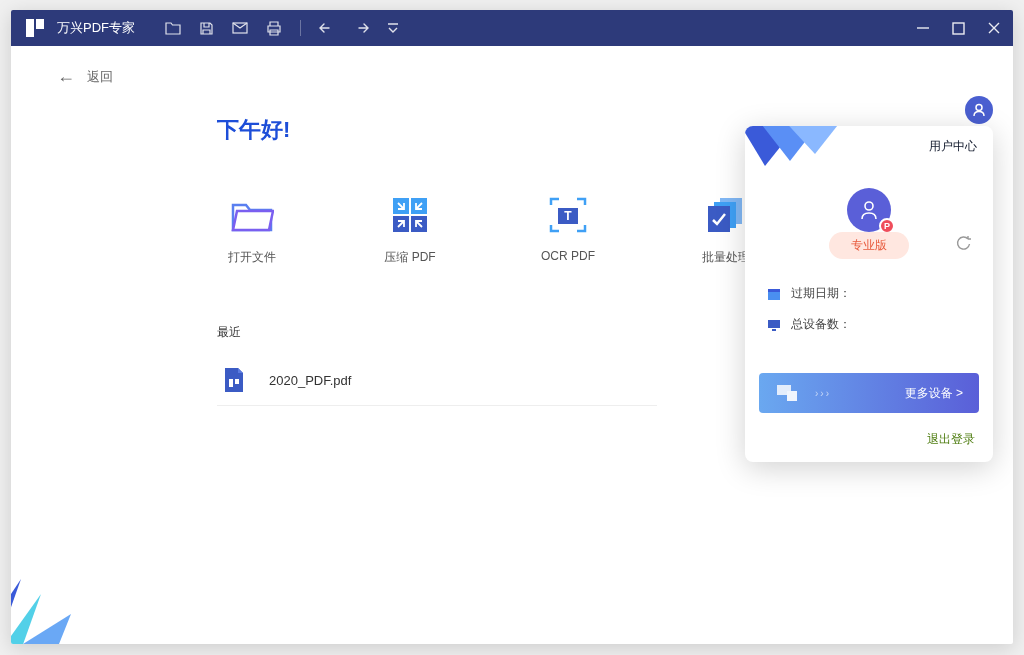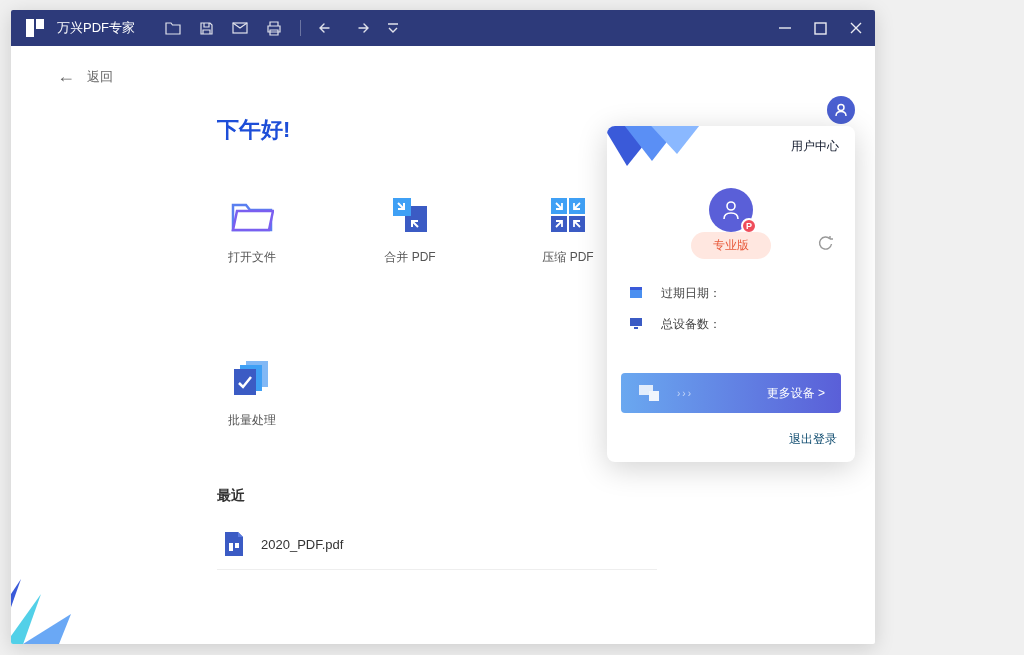--- a/index.html
+++ b/index.html
@@ -1,18 +1,18 @@
 <!DOCTYPE html>
 <html><head>
 <meta charset="utf-8">
 <style>
 * { margin: 0; padding: 0; box-sizing: border-box; font-family: "Microsoft YaHei", -apple-system, sans-serif; }
 body { background: #f0f0f0; width: 1024px; height: 655px; overflow: hidden; position: relative; }
 
-.window { width: 864px; height: 634px; background: #fff; box-shadow: 0 4px 20px rgba(0,0,0,0.15); position: absolute; top: 10px; left: 11px; border-radius: 2px; overflow: hidden; }
+.window { width: 1002px; height: 634px; background: #fff; box-shadow: 0 4px 20px rgba(0,0,0,0.15); position: absolute; top: 10px; left: 11px; border-radius: 2px; overflow: hidden; }
 
 .titlebar { height: 36px; background: #2d3a7a; display: flex; align-items: center; padding: 0 12px; color: #fff; }
 .logo-icon { width: 24px; height: 24px; margin-right: 10px; }
 .titlebar-title { font-size: 13px; color: #fff; flex-shrink: 0; }
 .titlebar-tools { display: flex; gap: 18px; margin-left: 30px; align-items: center; }
 .titlebar-tools .tool-icon { opacity: 0.85; cursor: pointer; }
 .titlebar-spacer { flex: 1; }
 .win-controls { display: flex; gap: 22px; align-items: center; }
 .win-btn { cursor: pointer; opacity: 0.9; }
 
@@ -22,48 +22,48 @@
 
 .main-area { padding-left: 160px; padding-top: 8px; }
 .greeting { font-size: 22px; font-weight: bold; color: #1d4ed8; margin-bottom: 50px; }
 
 .tool-grid { display: flex; flex-wrap: wrap; width: 600px; column-gap: 88px; row-gap: 92px; }
 .tool-item { width: 70px; display: flex; flex-direction: column; align-items: center; gap: 14px; cursor: pointer; }
 .tool-icon-box { width: 44px; height: 40px; display: flex; align-items: center; justify-content: center; }
 .tool-label { font-size: 12px; color: #555; white-space: nowrap; }
 
 .recent-section { margin-top: 58px; }
-.recent-title { font-size: 14px; font-weight: bold; color: #333; margin-bottom: 14px; }
-.recent-row { display: flex; align-items: center; gap: 16px; padding: 12px 6px; border-bottom: 1px solid #eee; width: 440px; cursor: pointer; }
+.recent-title { font-size: 12px; font-weight: normal; color: #333; margin-bottom: 14px; }
+.recent-row { display: flex; align-items: center; gap: 24px; padding: 12px 6px; border-bottom: 1px solid #eee; width: 440px; cursor: pointer; }
 .recent-row .file-icon { width: 22px; height: 26px; }
 .recent-filename { font-size: 13px; color: #333; }
 
 .corner-accent { position: absolute; bottom: -20px; left: -20px; width: 140px; height: 140px; pointer-events: none; }
 
 
 .user-btn { position: absolute; top: 50px; right: 20px; width: 28px; height: 28px; border-radius: 50%; background: #4a5fd0; display: flex; align-items: center; justify-content: center; cursor: pointer; }
 
 .user-panel { position: absolute; top: 80px; right: 20px; width: 248px; background: #fff; border-radius: 8px; box-shadow: 0 6px 30px rgba(0,0,0,0.18); padding-bottom: 14px; overflow: hidden; }
 .panel-accent { position: absolute; top: -10px; left: -10px; width: 110px; height: 70px; }
 .panel-header { height: 34px; text-align: right; padding: 10px 16px 0 0; }
 .panel-header a { color: #0f172a; font-size: 12px; text-decoration: none; cursor: pointer; }
 .panel-avatar-wrap { display: flex; justify-content: center; margin-top: 28px; position: relative; }
 .panel-avatar { width: 44px; height: 44px; border-radius: 50%; background: #5a5fd8; display: flex; align-items: center; justify-content: center; position: relative; }
 .avatar-badge { position: absolute; bottom: -2px; right: -4px; width: 16px; height: 16px; border-radius: 50%; background: #ef4d5b; border: 2px solid #fff; color: #fff; font-size: 9px; display: flex; align-items: center; justify-content: center; font-weight: bold; }
 .version-row { display: flex; align-items: center; justify-content: center; position: relative; }
 .version-pill { background: #ffe7e0; color: #e85b3d; font-size: 12px; padding: 5px 22px; border-radius: 14px; }
 .refresh-icon { position: absolute; right: 22px; color: #888; cursor: pointer; }
 .panel-info { padding: 26px 22px 8px; }
-.info-row { display: flex; align-items: flex-start; gap: 18px; font-size: 12px; color: #444; margin-bottom: 14px; }
+.info-row { display: flex; align-items: center; gap: 10px; font-size: 12px; color: #444; margin-bottom: 14px; }
 .info-icon { width: 14px; height: 14px; }
 .more-devices { margin: 18px 14px 0; height: 40px; background: linear-gradient(90deg, #6aa8f0, #5a5fd8); border-radius: 4px; display: flex; align-items: center; padding: 0 16px; color: #fff; font-size: 12px; cursor: pointer; position: relative; }
 .more-devices-label { margin-left: auto; }
 .device-icon-small { width: 24px; height: 20px; opacity: 0.9; }
 .chevrons { margin-left: 16px; opacity: 0.6; letter-spacing: 2px; font-size: 10px; }
-.logout-row { text-align: right; padding: 18px 18px 0; font-size: 12px; color: #0c4a6e; cursor: pointer; }
+.logout-row { text-align: right; padding: 18px 18px 0; font-size: 12px; color: #4d7c0f; cursor: pointer; }
 </style>
 </head>
 <body>
 
 <div class="window">
 
   <div class="titlebar">
     <svg class="logo-icon" viewBox="0 0 24 24">
         <rect x="3" y="3" width="8" height="18" fill="#fff"></rect>
         <rect x="13" y="3" width="8" height="10" fill="#fff"></rect>
@@ -123,31 +123,20 @@
         <div class="tool-item">
           <div class="tool-icon-box">
               <svg width="44" height="36" viewBox="0 0 44 36">
                 <path d="M3 8h13l4 5h21v20H3z" fill="none" stroke="#5a7ff0" stroke-width="2.5"></path>
                 <path d="M7 14h36l-4 19H3z" fill="#fff" stroke="#7a5ff0" stroke-width="2.5"></path>
               </svg>
             </div>
           <span class="tool-label">打开文件</span>
         </div>
 
-        <div class="tool-item">
-          <div class="tool-icon-box">
-              <svg width="38" height="38" viewBox="0 0 38 38">
-                <rect x="14" y="10" width="22" height="26" fill="#3b5bc4"></rect>
-                <rect x="2" y="2" width="18" height="18" fill="#3fa0f5"></rect>
-                <path d="M7 7l6 6M13 7v6h-6" stroke="#fff" stroke-width="2" fill="none"></path>
-                <path d="M27 31l-6-6M21 31v-6h6" stroke="#fff" stroke-width="2" fill="none"></path>
-              </svg>
-            </div>
-          <span class="tool-label">合并 PDF</span>
-        </div>
 
         <div class="tool-item">
           <div class="tool-icon-box">
               <svg width="38" height="38" viewBox="0 0 38 38">
                 <rect x="2" y="2" width="16" height="16" fill="#3fa0f5"></rect>
                 <rect x="20" y="2" width="16" height="16" fill="#3fa0f5"></rect>
                 <rect x="2" y="20" width="16" height="16" fill="#3b5bc4"></rect>
                 <rect x="20" y="20" width="16" height="16" fill="#3b5bc4"></rect>
                 <path d="M13 13l-6-6M7 13h6v-6" stroke="#fff" stroke-width="1.8" fill="none"></path>
                 <path d="M25 13l6-6M31 13h-6v-6" stroke="#fff" stroke-width="1.8" fill="none"></path>

